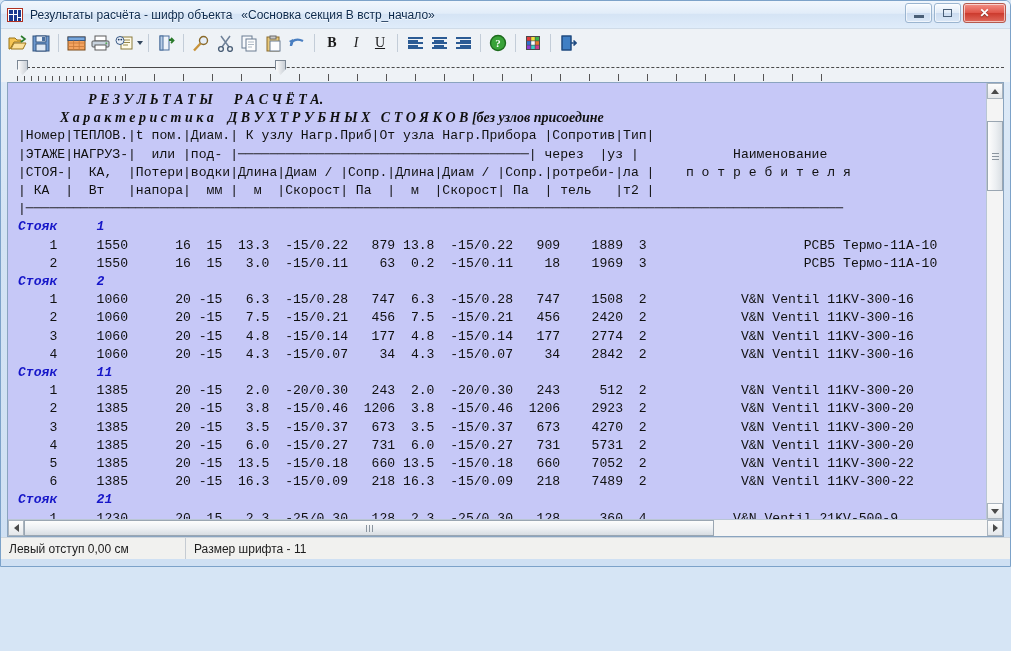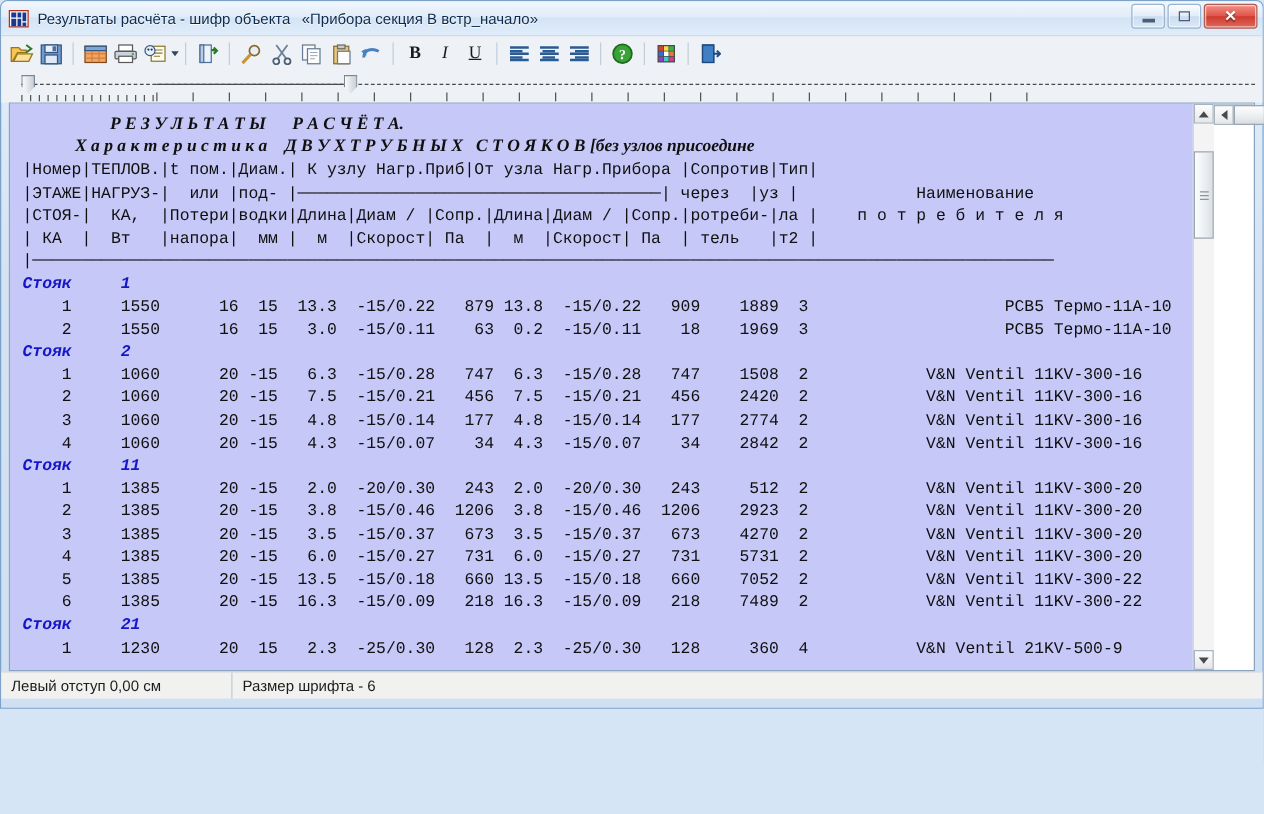--- a/index.html
+++ b/index.html
@@ -136,21 +136,21 @@
     background:linear-gradient(to bottom,#f4f4f4,#d2d2d2);
     font-family:"Liberation Sans",sans-serif;
   }
   .tab.active{
     height:23px;background:#fff;border-color:#8a8a8a;position:relative;z-index:2;
   }
 
   
   .docwrap{
     flex:1 1 auto;margin:0 6px;background:#fff;border:1px solid #8aa4bf;
-    box-sizing:border-box;display:flex;flex-direction:row;min-height:0;
+    box-sizing:border-box;display:flex;flex-direction:column;min-height:0;
     position:relative;
   }
   .docmain{flex:1 1 auto;display:flex;min-height:0;}
   .page{
     flex:1 1 auto;background:#c6c8f7;position:relative;overflow:hidden;
     padding:8px 0 0 0;box-sizing:border-box;
   }
   .pre{
     font-family:"Liberation Mono","DejaVu Sans Mono",monospace;
     font-size:13.1px;line-height:18.2px;color:#101010;
@@ -225,21 +225,21 @@
   <div class="titlebar">
     <div class="app-icon">
       <i></i>
         <i></i>
         <i></i>
         <i></i>
         <i></i>
         <i></i>
     </div>
     <div class="title-text">Результаты расчёта - шифр объекта</div>
-    <div class="title-text title-sub">«Прибора секция В встр_начало»</div>
+    <div class="title-text title-sub">«Сосновка секция В встр_начало»</div>
     <div class="win-buttons">
       <div class="wb">
           <span class="min"></span>
         </div>
       <div class="wb">
           <span class="max"></span>
         </div>
       <div class="wb close">
           <span class="x">✕</span>
         </div>
@@ -491,16 +491,16 @@
         </div>
       </div>
       <div class="hbtn">
           <span class="ar rt"></span>
         </div>
     </div>
   </div>
 
   <div class="statusbar">
     <div class="stcell b" style="width:185px;">Левый отступ 0,00 см</div>
-    <div class="stcell">Размер шрифта - 6</div>
+    <div class="stcell">Размер шрифта - 11</div>
   </div>
   <div class="bottompad"></div>
 </div>
 
 </body></html>

